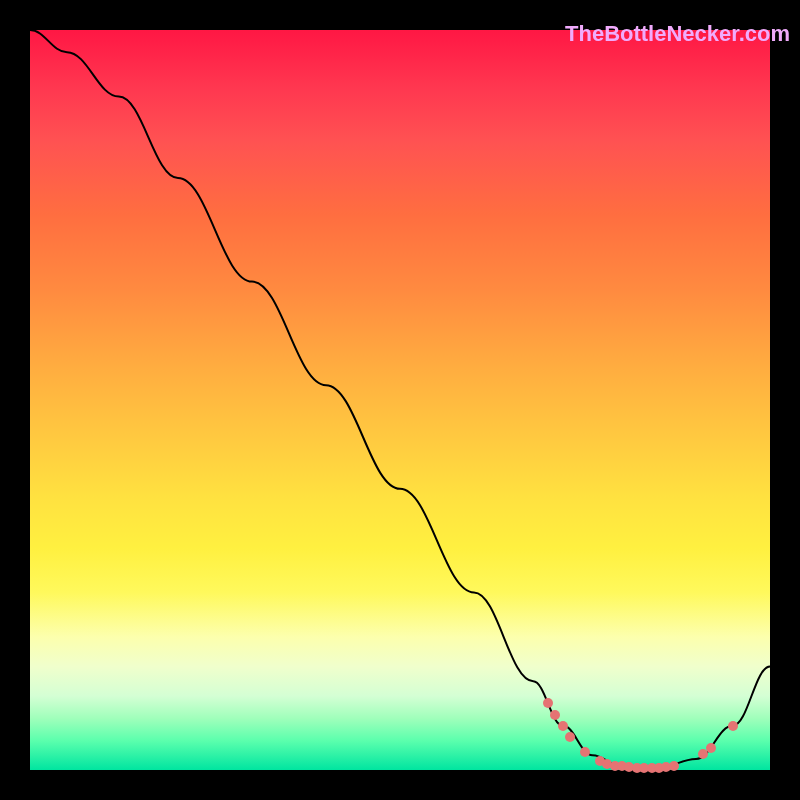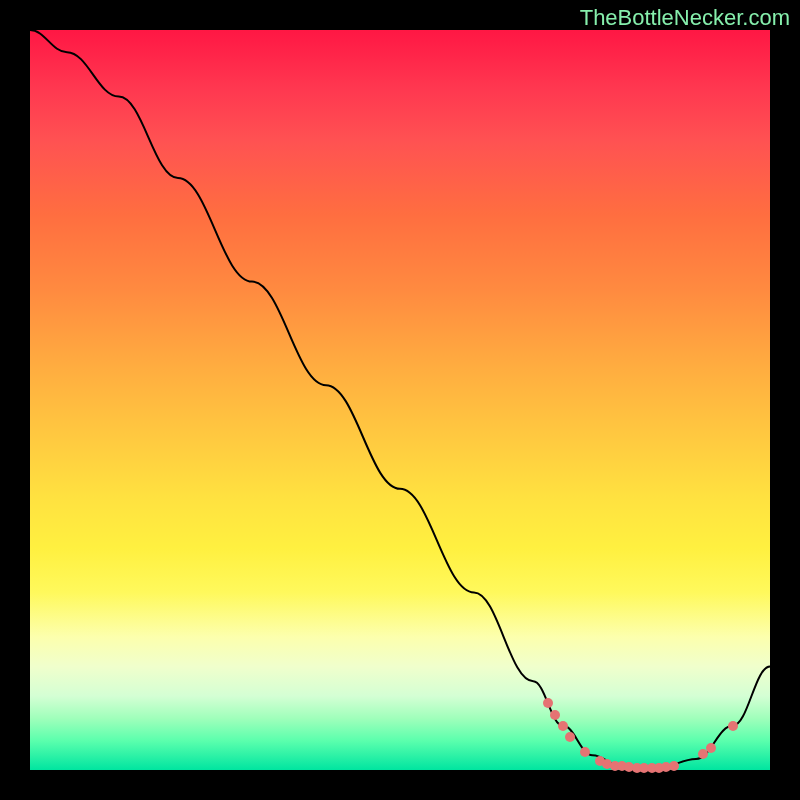--- a/index.html
+++ b/index.html
@@ -11,26 +11,26 @@
     body {
       width: 800px;
       height: 800px;
       background: #000;
       position: relative;
       overflow: hidden;
     }
     
     .watermark {
       position: absolute;
-      top: 5px;
+      top: 21px;
       right: 10px;
-      color: #86efac;
+      color: #f0abfc;
       font-family: Arial, sans-serif;
       font-size: 22px;
-      font-weight: normal;
+      font-weight: bold;
       z-index: 10;
     }
     
     .chart-area {
       position: absolute;
       top: 30px;
       left: 30px;
       width: 740px;
       height: 740px;
     }

